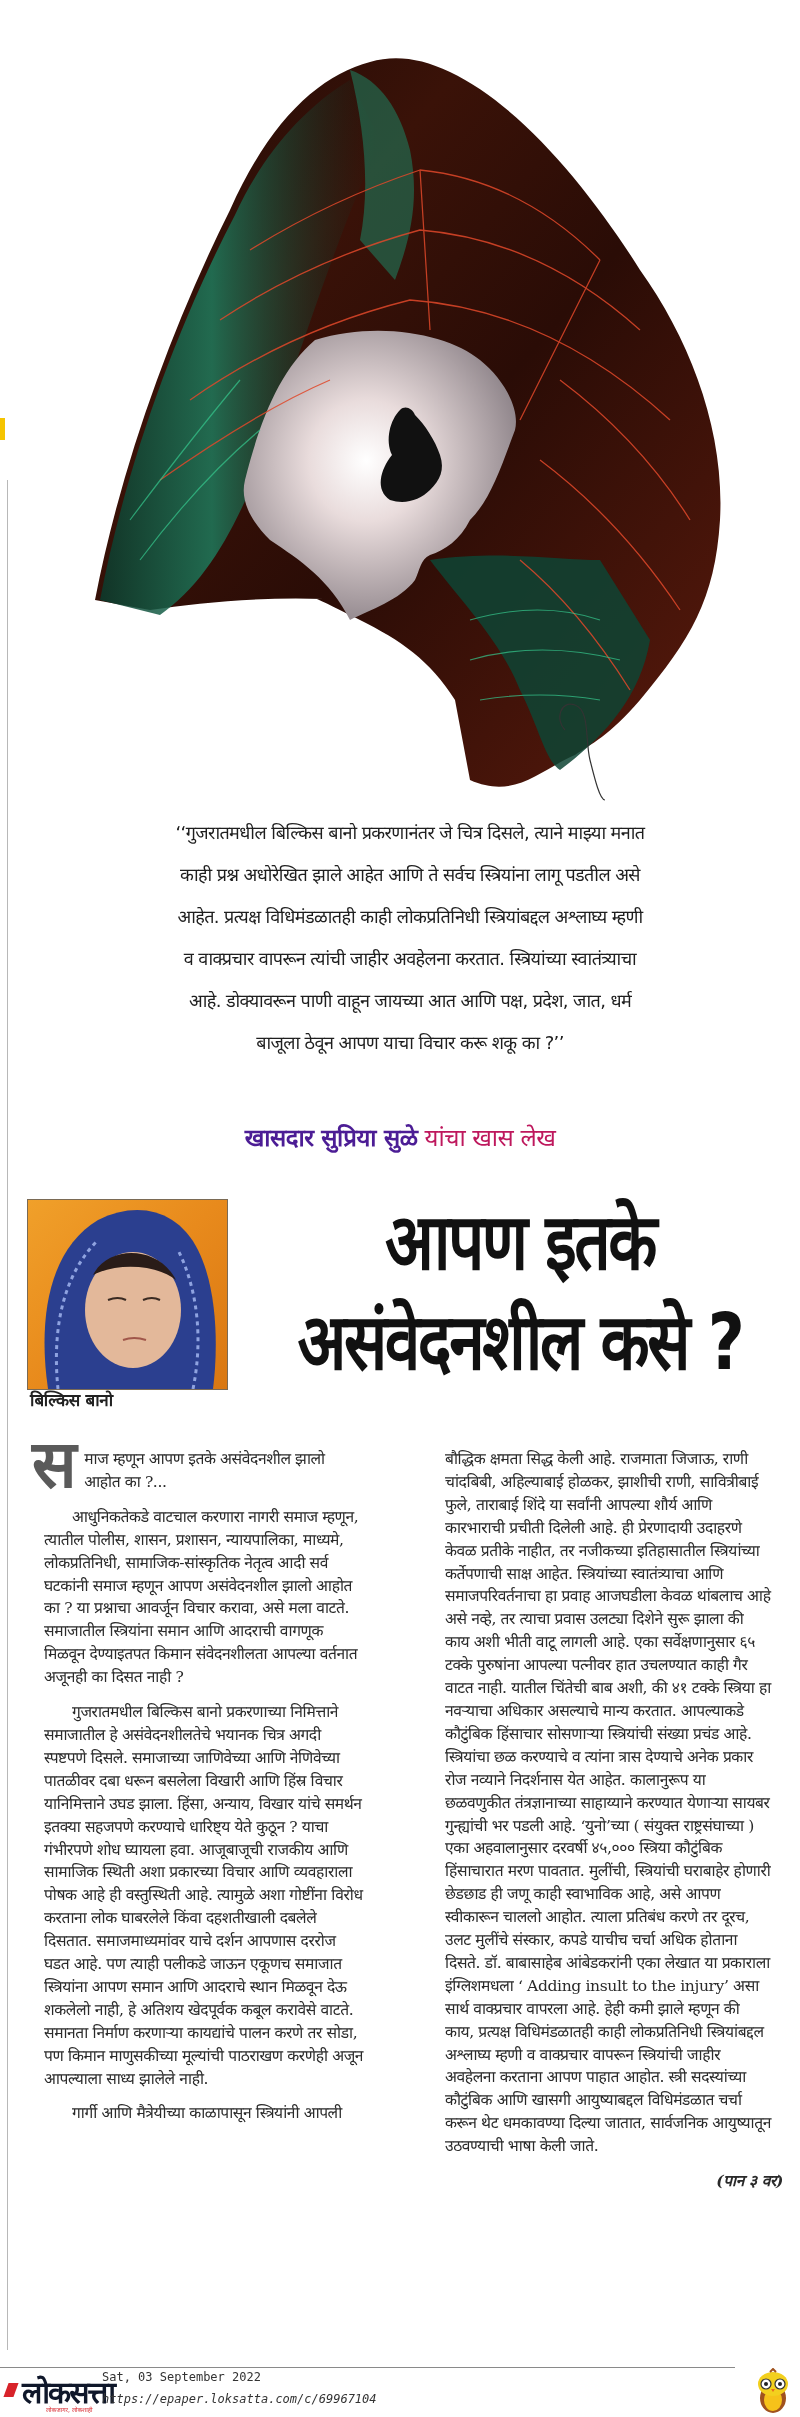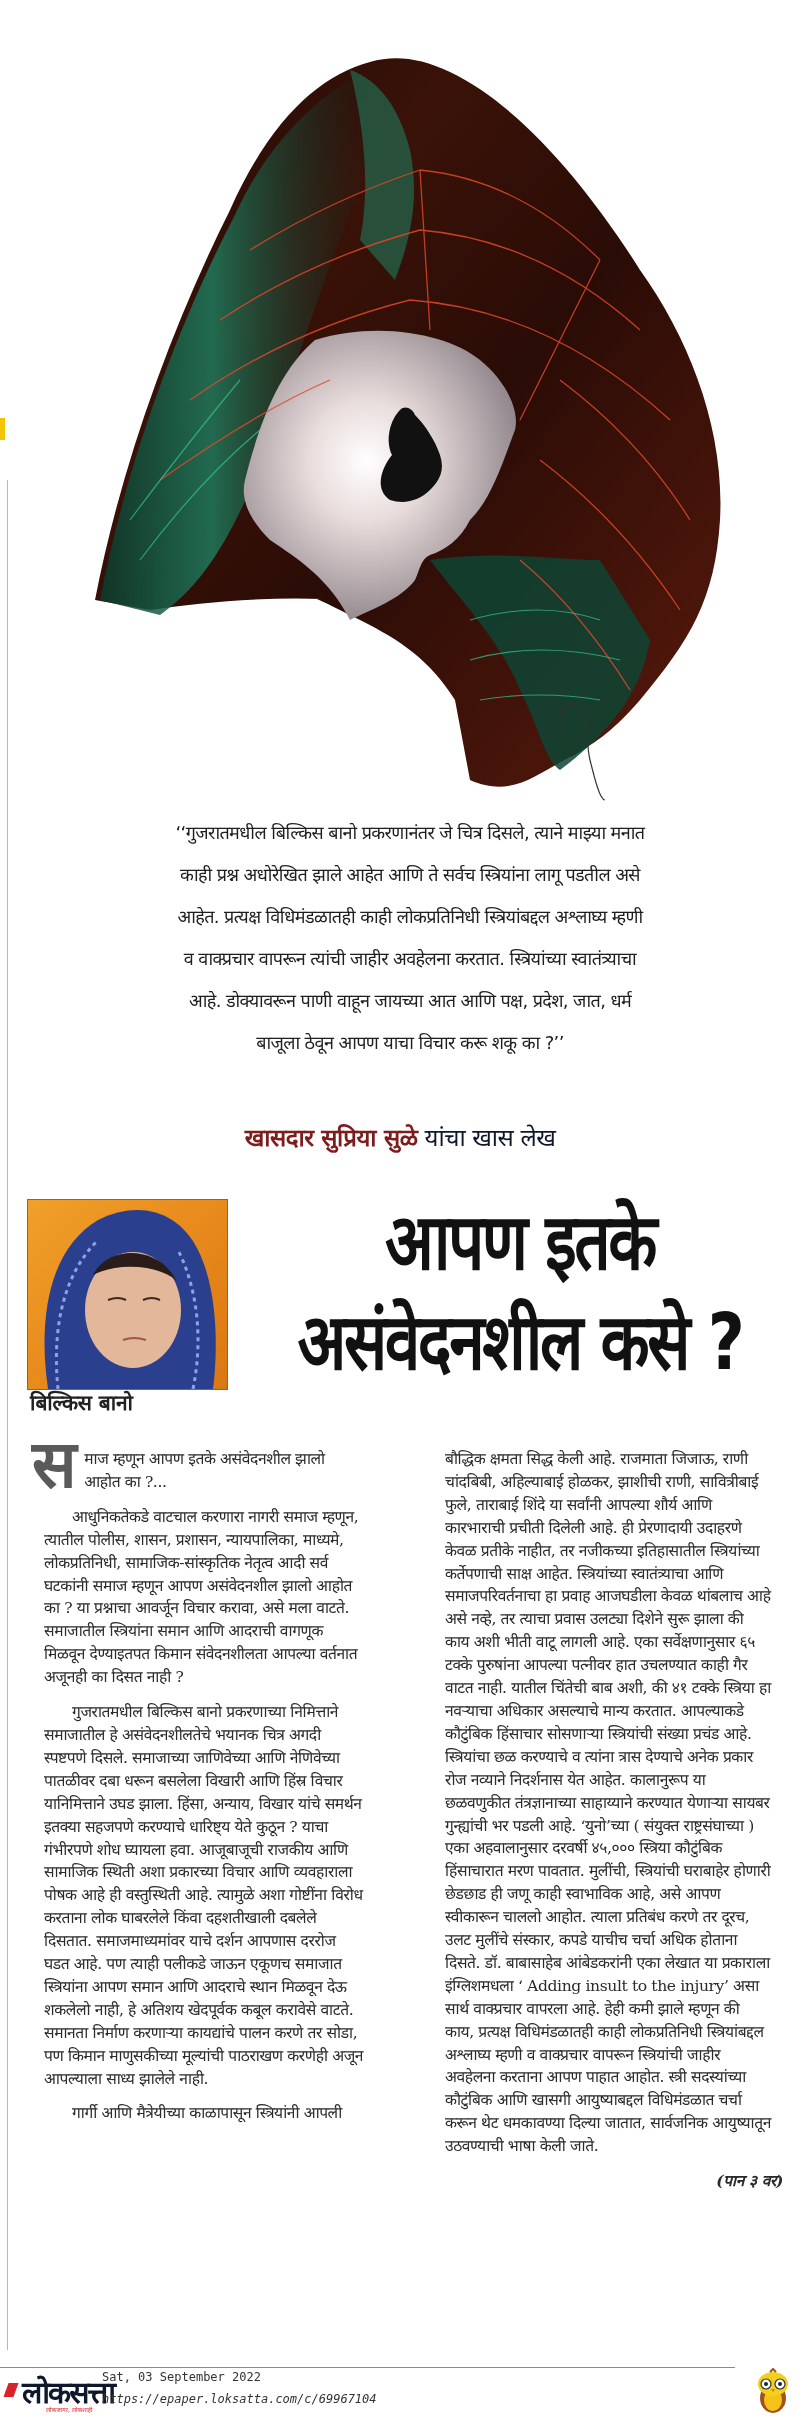--- a/index.html
+++ b/index.html
@@ -6,26 +6,26 @@
   body { width:800px; height:2417px; position:relative; overflow:hidden;
          font-family:"DejaVu Sans", sans-serif; color:#222; }
   .art { position:absolute; left:0; top:0; width:800px; height:805px; }
   .yellow-mark { position:absolute; left:0; top:418px; width:5px; height:22px; background:#f5c400; }
   .left-rule { position:absolute; left:7px; top:480px; width:1px; height:1870px; background:#b8b8b8; }
   .quote { position:absolute; left:40px; top:812px; width:740px; text-align:center;
            font-family:"DejaVu Sans", sans-serif; font-size:18px; line-height:42px;
            color:#1e1e1e; letter-spacing:-0.6px; font-weight:500; }
   .byline { position:absolute; left:0; top:1120px; width:800px; text-align:center;
             font-size:24px; line-height:36px; letter-spacing:-0.5px; }
-  .byline .author { color:#7f1d1d; font-weight:bold; }
-  .byline .rest { color:#0f172a; }
+  .byline .author { color:#4c1d95; font-weight:bold; }
+  .byline .rest { color:#be185d; }
   .photo { position:absolute; left:27px; top:1199px; width:199px; height:189px;
            background:linear-gradient(135deg,#f0a02a 0%,#e88a1c 50%,#d97712 100%);
            border:1px solid #7a6a55; overflow:hidden; }
-  .caption { position:absolute; left:30px; top:1388px; font-size:21px; font-weight:bold; color:#222; letter-spacing:-0.3px; }
+  .caption { position:absolute; left:30px; top:1388px; font-size:17px; font-weight:bold; color:#222; letter-spacing:-0.3px; }
   .headline { position:absolute; left:240px; top:1192px; width:560px; text-align:center;
               font-family:"DejaVu Sans", sans-serif; font-weight:bold; color:#111;
               font-size:78px; line-height:100px; letter-spacing:-3px; transform:scaleX(0.82); transform-origin:center; }
   .col { position:absolute; top:1436px; width:345px; font-family:"DejaVu Serif", serif;
          font-size:15.6px; line-height:22.9px; color:#2a2a2a; letter-spacing:-0.4px; }
   .col p { margin:12px; text-indent:28px; }
   .col p.first { text-indent:0; }
   .col-left { left:32px; }
   .col-right { left:433px; width:350px; }
   .dropcap { float:left; font-size:66px; line-height:54px; font-weight:bold; color:#5a5a5a;

